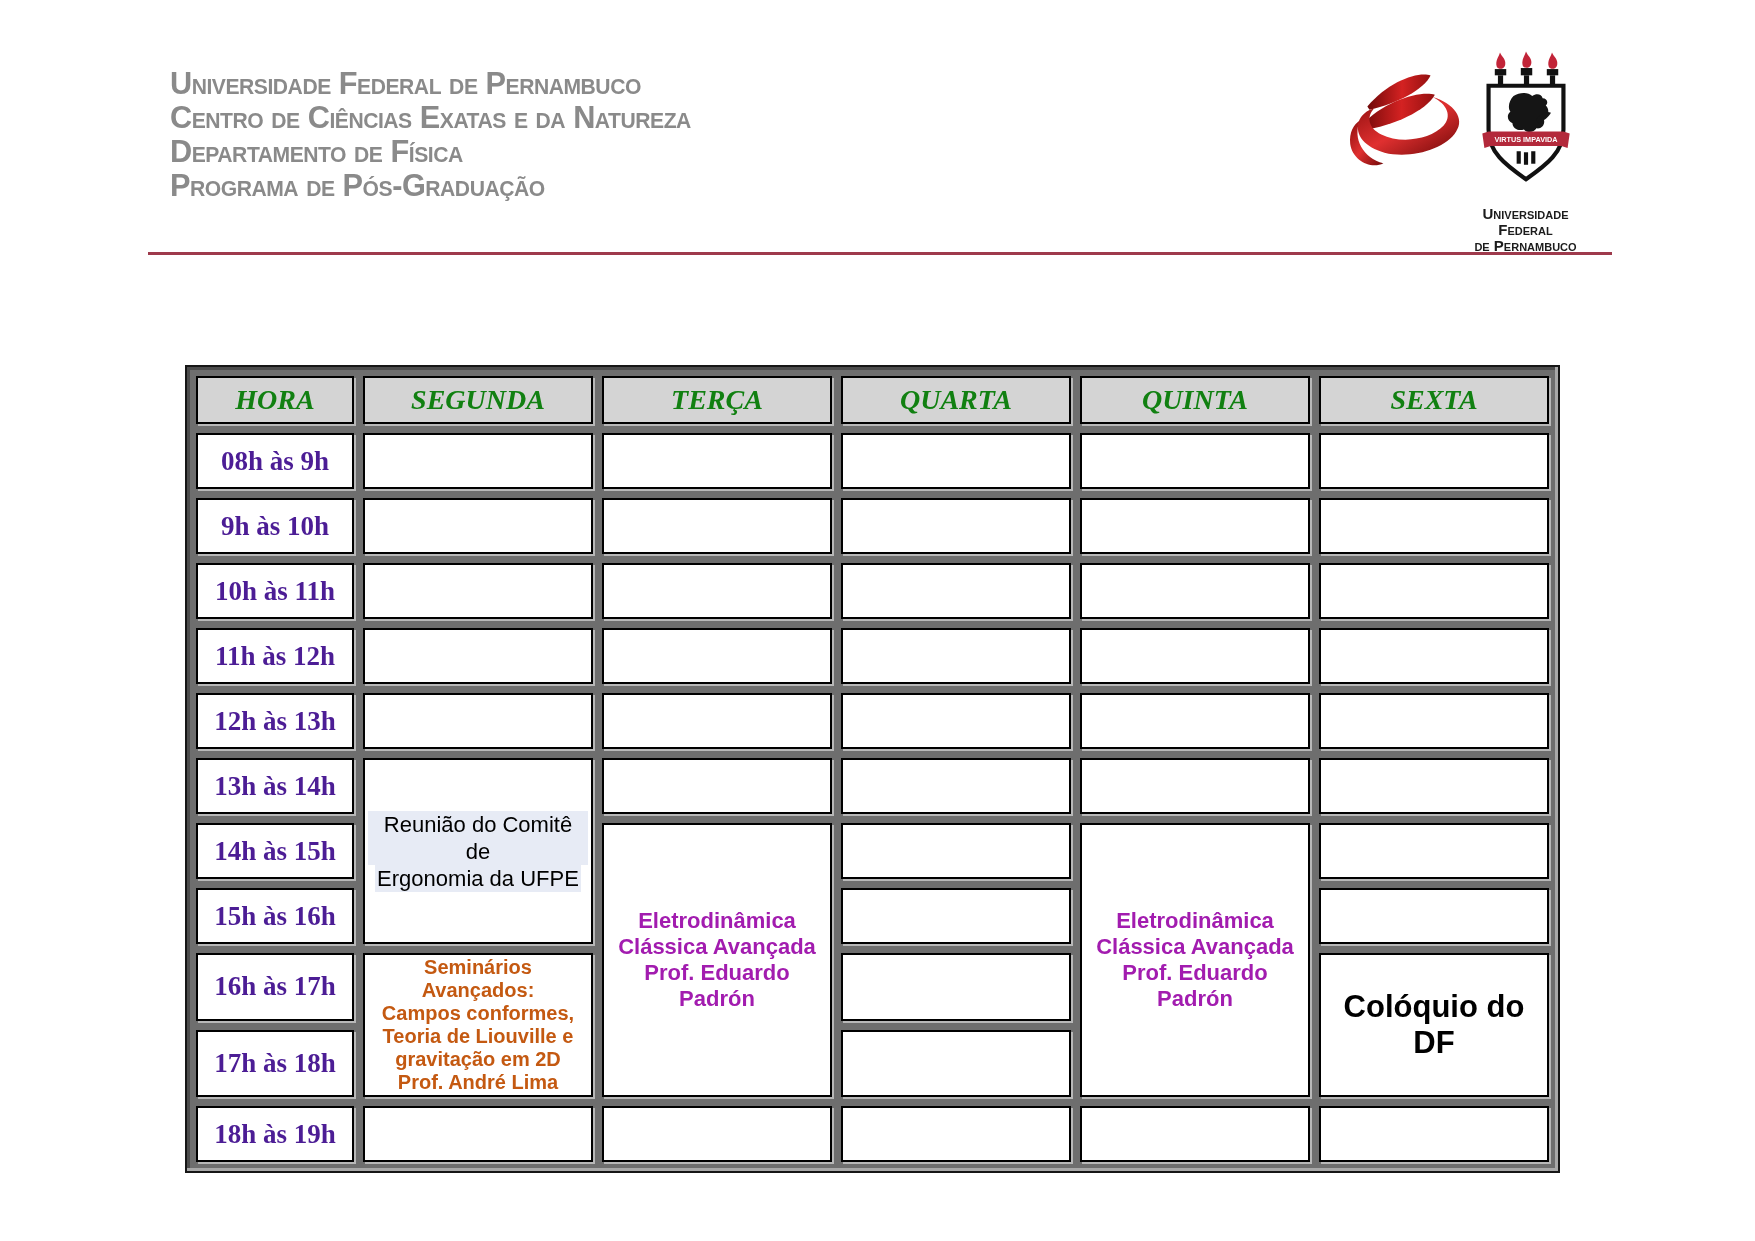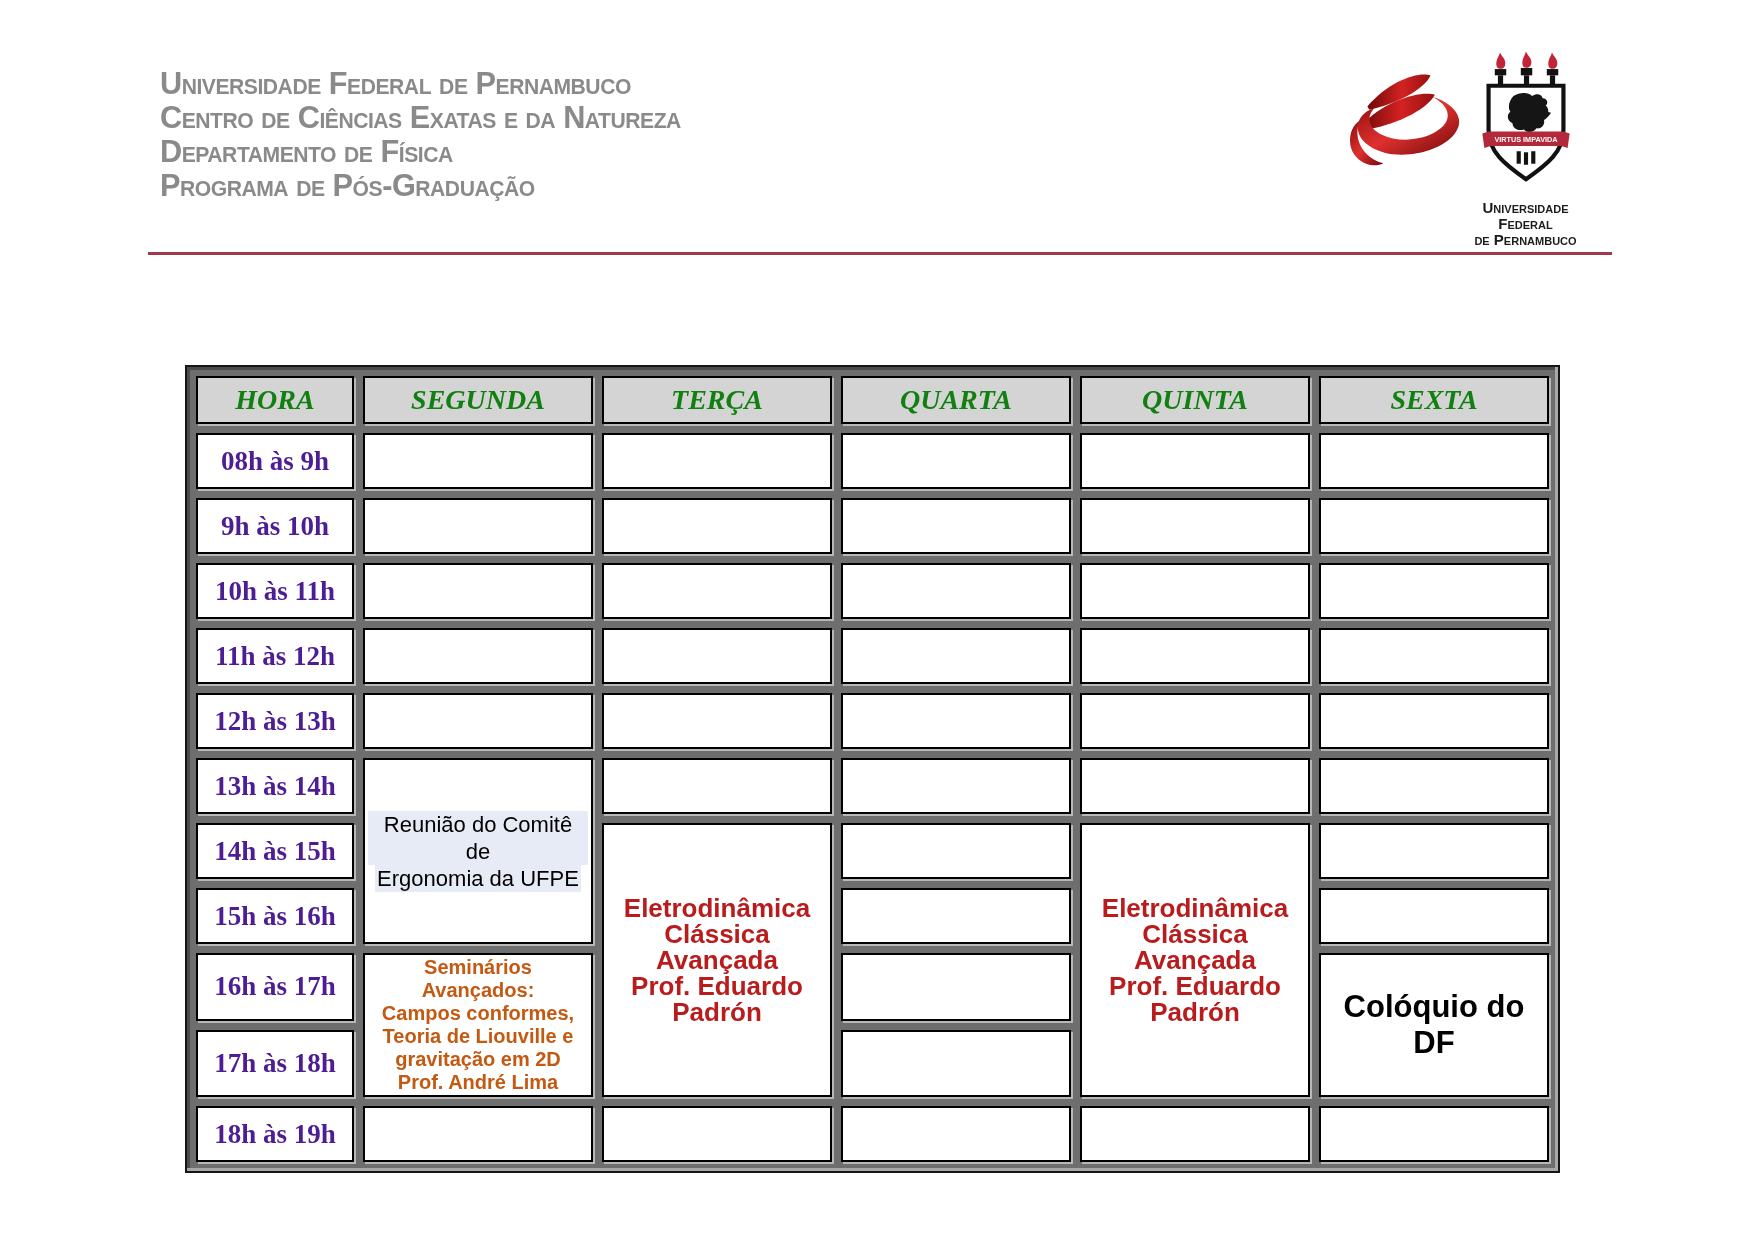--- a/index.html
+++ b/index.html
@@ -6,33 +6,33 @@
   .page{
     position:relative;
     width:1755px;height:1241px;
     background:#ffffff;
     font-family:"Liberation Sans",sans-serif;
     overflow:hidden;
   }
 
   
   .inst-block{
-    position:absolute;left:160px;top:66px;
+    position:absolute;left:170px;top:66px;
     color:#8a8a8a;font-weight:bold;
     font-variant:small-caps;
     letter-spacing:-0.5px;
     font-size:32px;line-height:34px;
     font-family:"Liberation Sans",sans-serif;
   }
   .inst-line{white-space:nowrap;transform:scaleX(0.96);transform-origin:left;}
 
   .ribbon-logo{position:absolute;left:1348px;top:68px;}
   .crest{position:absolute;left:1468px;top:50px;width:115px;text-align:center;}
   .crest-caption{
-    margin-top:8px;color:#1c1c1c;font-weight:bold;
+    margin-top:14px;color:#1c1c1c;font-weight:bold;
     font-variant:small-caps;font-size:15px;line-height:16px;
   }
 
   .red-rule{
     position:absolute;left:148px;top:252px;
     width:1464px;height:3px;background:#9e3a4c;
   }
 
   
   .doc-title{
@@ -72,21 +72,21 @@
   table.schedule td{background:#ffffff;height:50px;}
   td.hour{
     color:#4c1d95;font-weight:bold;
     font-family:"Liberation Serif",serif;
     font-size:27px;white-space:nowrap;
   }
   .ev-line{display:block;}
   td.ev-reuniao{font-size:22px;color:#000;line-height:27px;}
   td.ev-reuniao .ev-line{display:inline-block;background:#e7ebf5;padding:0 2px;}
   td.ev-seminarios{color:#c45911;font-weight:bold;font-size:20px;line-height:23px;}
-  td.ev-eletro{color:#b91c1c;font-weight:bold;font-size:26px;line-height:26px;}
+  td.ev-eletro{color:#a21caf;font-weight:bold;font-size:22px;line-height:26px;}
   td.ev-coloquio{color:#000;font-weight:bold;font-size:31px;}
 </style>
 </head>
 <body>
 
 <div class="page">
 
   <div class="inst-block">
     <div class="inst-line">Universidade Federal de Pernambuco</div>
     <div class="inst-line">Centro de Ciências Exatas e da Natureza</div>

